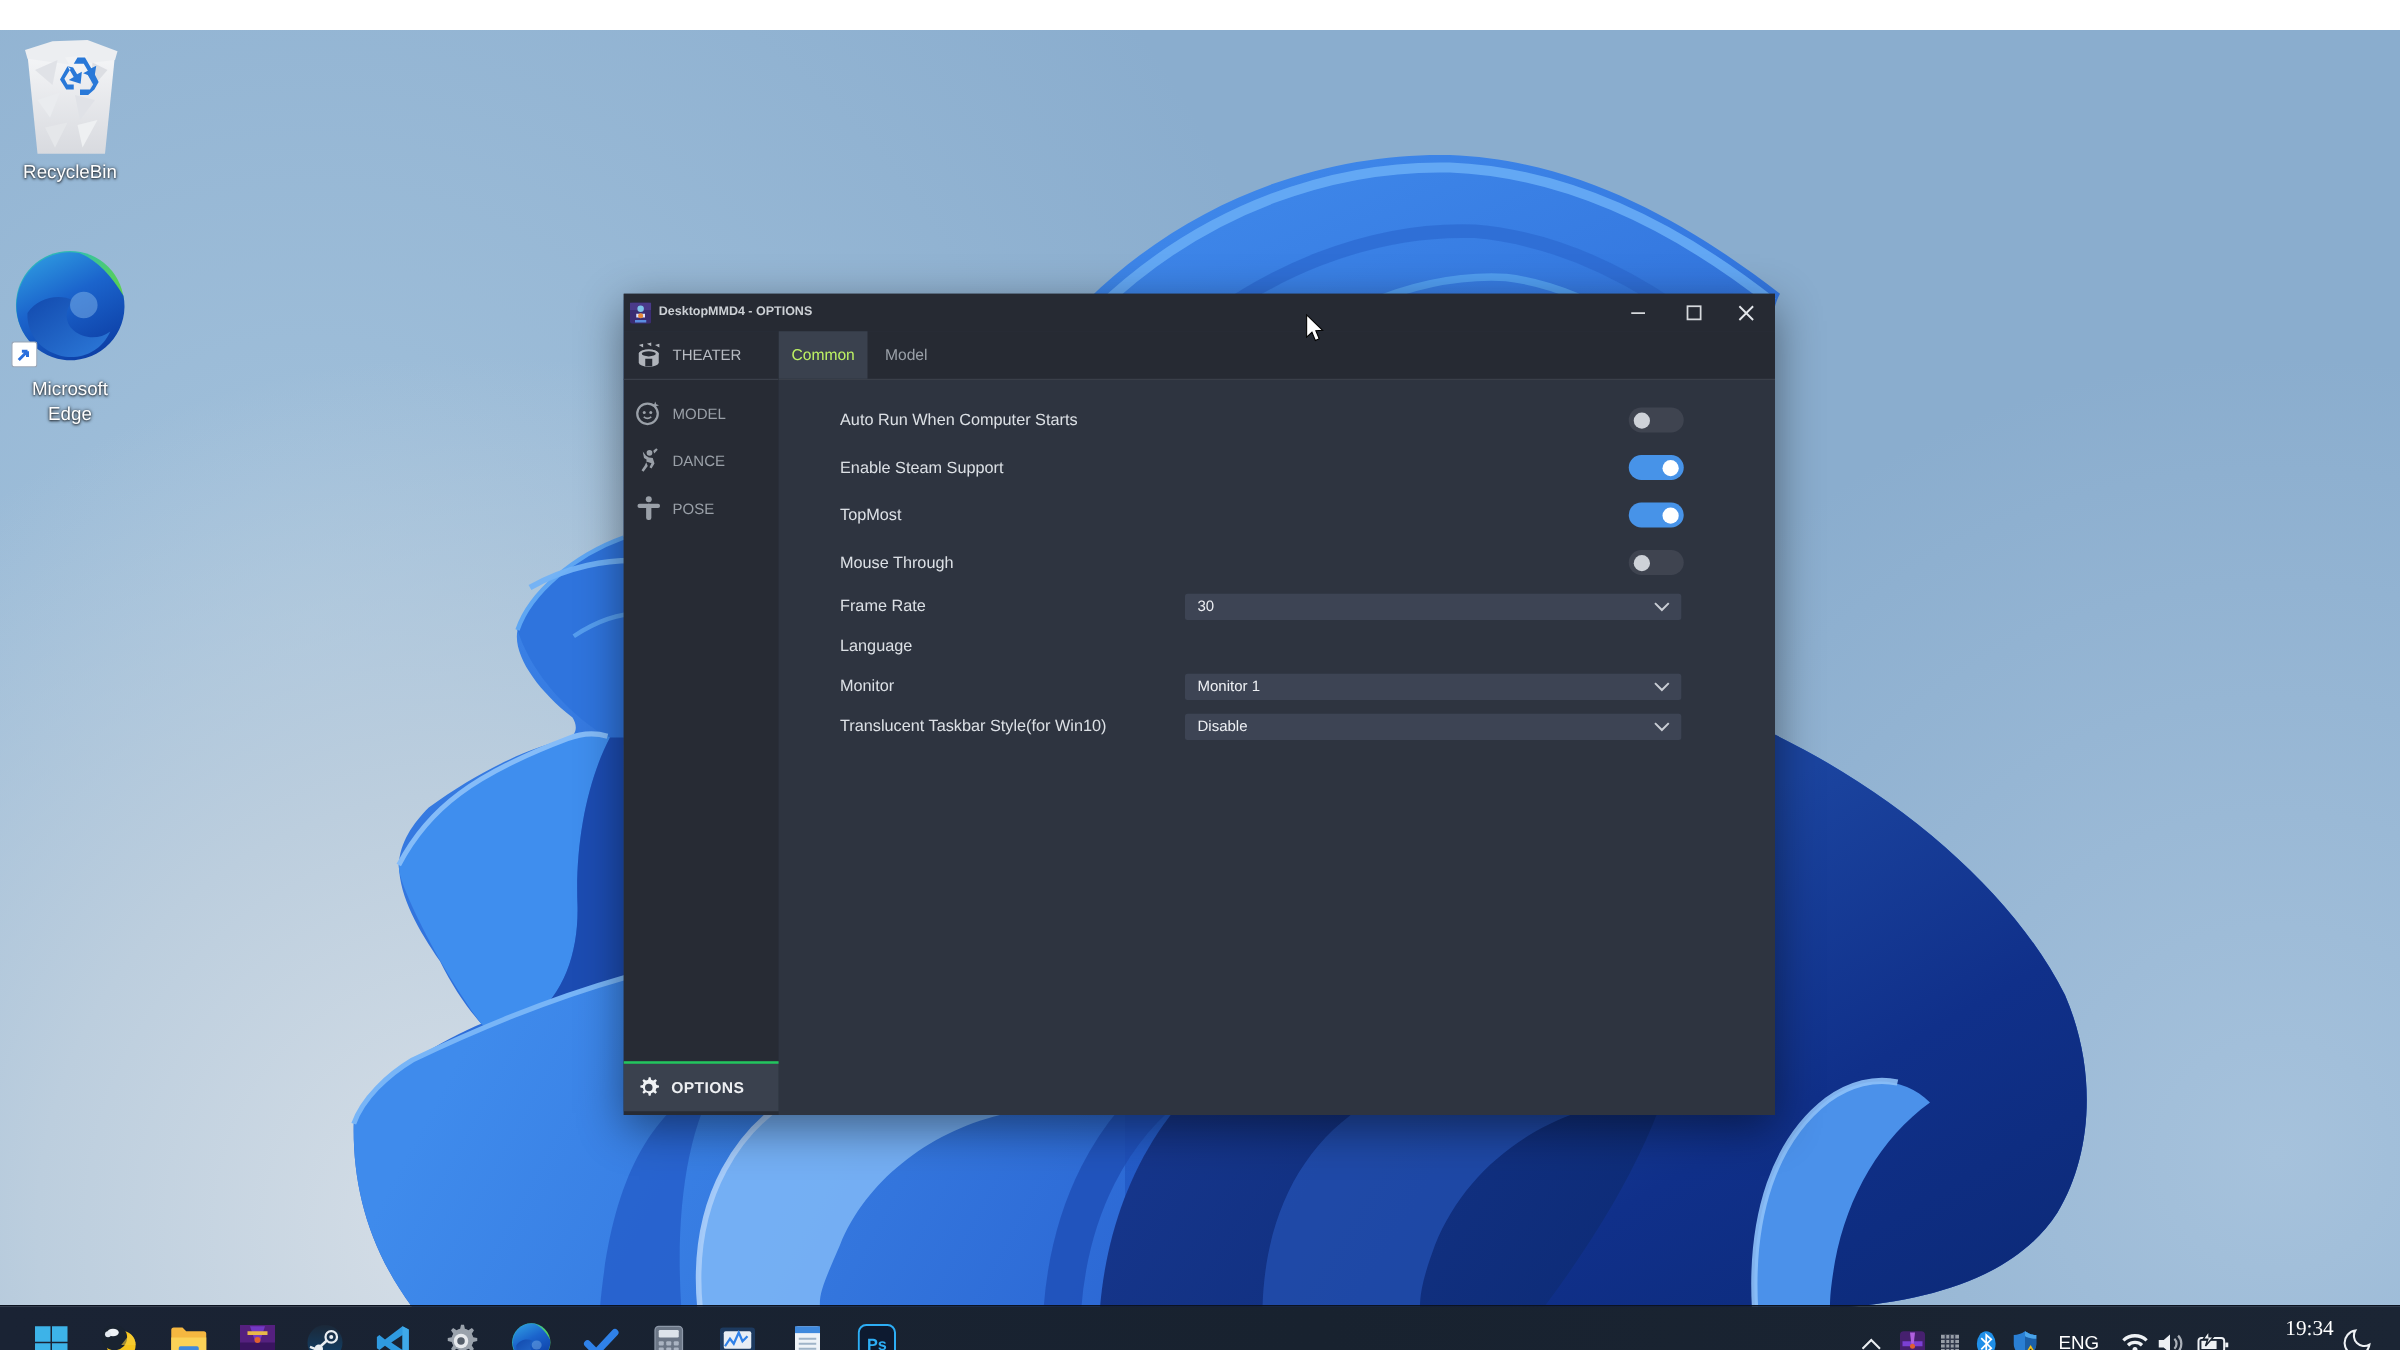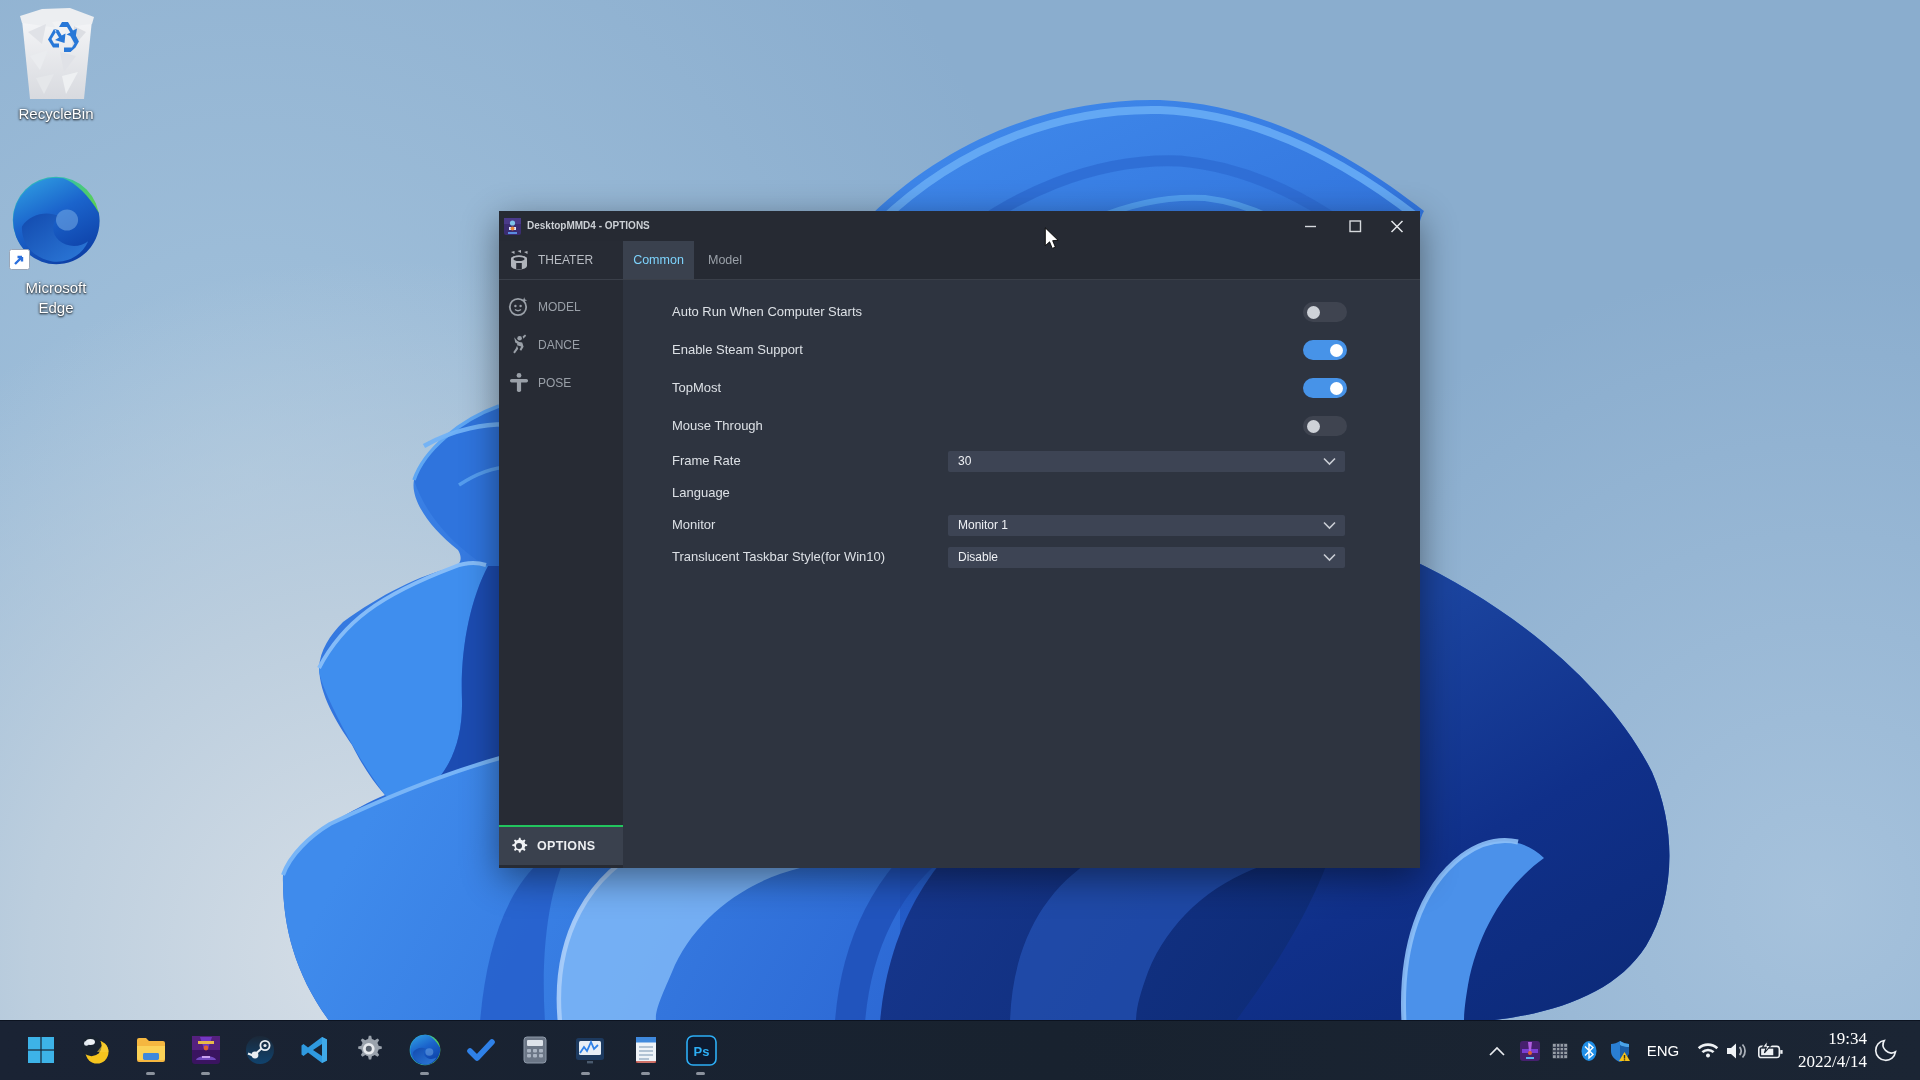--- a/index.html
+++ b/index.html
@@ -1,38 +1,38 @@
 <!DOCTYPE html>
 <html><head>
 <meta charset="utf-8">
 <style>
   html,body{margin:0;padding:0;width:1920px;height:1080px;overflow:hidden;
     font-family:"Liberation Sans",sans-serif;}
-  #desk{position:relative;width:1920px;height:868px;background:#8aadce;}
+  #desk{position:relative;width:1920px;height:868px;background:#8aadce;margin-top:24px;}
   .abs{position:absolute;}
   
   #win{position:absolute;left:499px;top:211px;width:921px;height:657px;
     background:#2e3440;box-shadow:0 10px 34px rgba(0,0,0,.45);font-size:13px;}
   #titlebar{position:absolute;left:0;top:0;width:921px;height:30px;background:#262a33;}
   #title{position:absolute;left:28px;top:0;height:30px;line-height:30px;
     color:#ccd0d5;font-weight:bold;font-size:10px;}
   .capbtn{position:absolute;top:0;width:46px;height:30px;}
   #sidebar{position:absolute;left:0;top:30px;width:124px;height:627px;background:#272b34;}
   #sidebar .item{position:absolute;left:0;width:124px;height:38px;color:#9aa0a8;font-size:12px;}
   #sidebar .item .lab{position:absolute;left:39px;top:0;height:38px;line-height:38px;}
   #sidebar .item svg{position:absolute;left:9px;top:8px;}
   #sbdiv{position:absolute;left:0;top:38px;width:124px;height:1px;background:#3a3f49;}
   #optrow{position:absolute;left:0;top:584px;width:124px;height:38px;background:#3a414e;
     border-top:2px solid #22c55e;color:#edeff2;font-weight:bold;font-size:12.5px;}
   #optrow .lab{position:absolute;left:38px;top:0;height:38px;line-height:38px;letter-spacing:.3px;}
   #content{position:absolute;left:124px;top:30px;width:797px;height:627px;background:#2e3440;}
   #tabrow{position:absolute;left:0;top:0;width:797px;height:38px;background:#262a33;
     border-bottom:1px solid #3a3f49;}
   #tabCommon{position:absolute;left:0;top:0;width:71px;height:38px;background:#3a414e;
-    color:#7dd3fc;text-align:center;line-height:38px;font-size:12.5px;}
+    color:#bef264;text-align:center;line-height:38px;font-size:12.5px;}
   #tabModel{position:absolute;left:71px;top:0;width:62px;height:38px;color:#9aa0a8;
     text-align:center;line-height:38px;font-size:12.5px;}
   .rowlab{position:absolute;left:49px;color:#dce0e5;font-size:13px;height:20px;line-height:20px;}
   .toggle{position:absolute;left:680px;width:44px;height:20px;border-radius:10px;}
   .toggle.off{background:#3f4450;}
   .toggle.on{background:#4793e8;}
   .toggle .knob{position:absolute;top:3.5px;width:13px;height:13px;border-radius:50%;}
   .toggle.off .knob{left:4px;background:#ced2d8;}
   .toggle.on .knob{left:27px;background:#fff;}
   .dd{position:absolute;left:325px;width:397px;height:21px;background:#3d4454;

